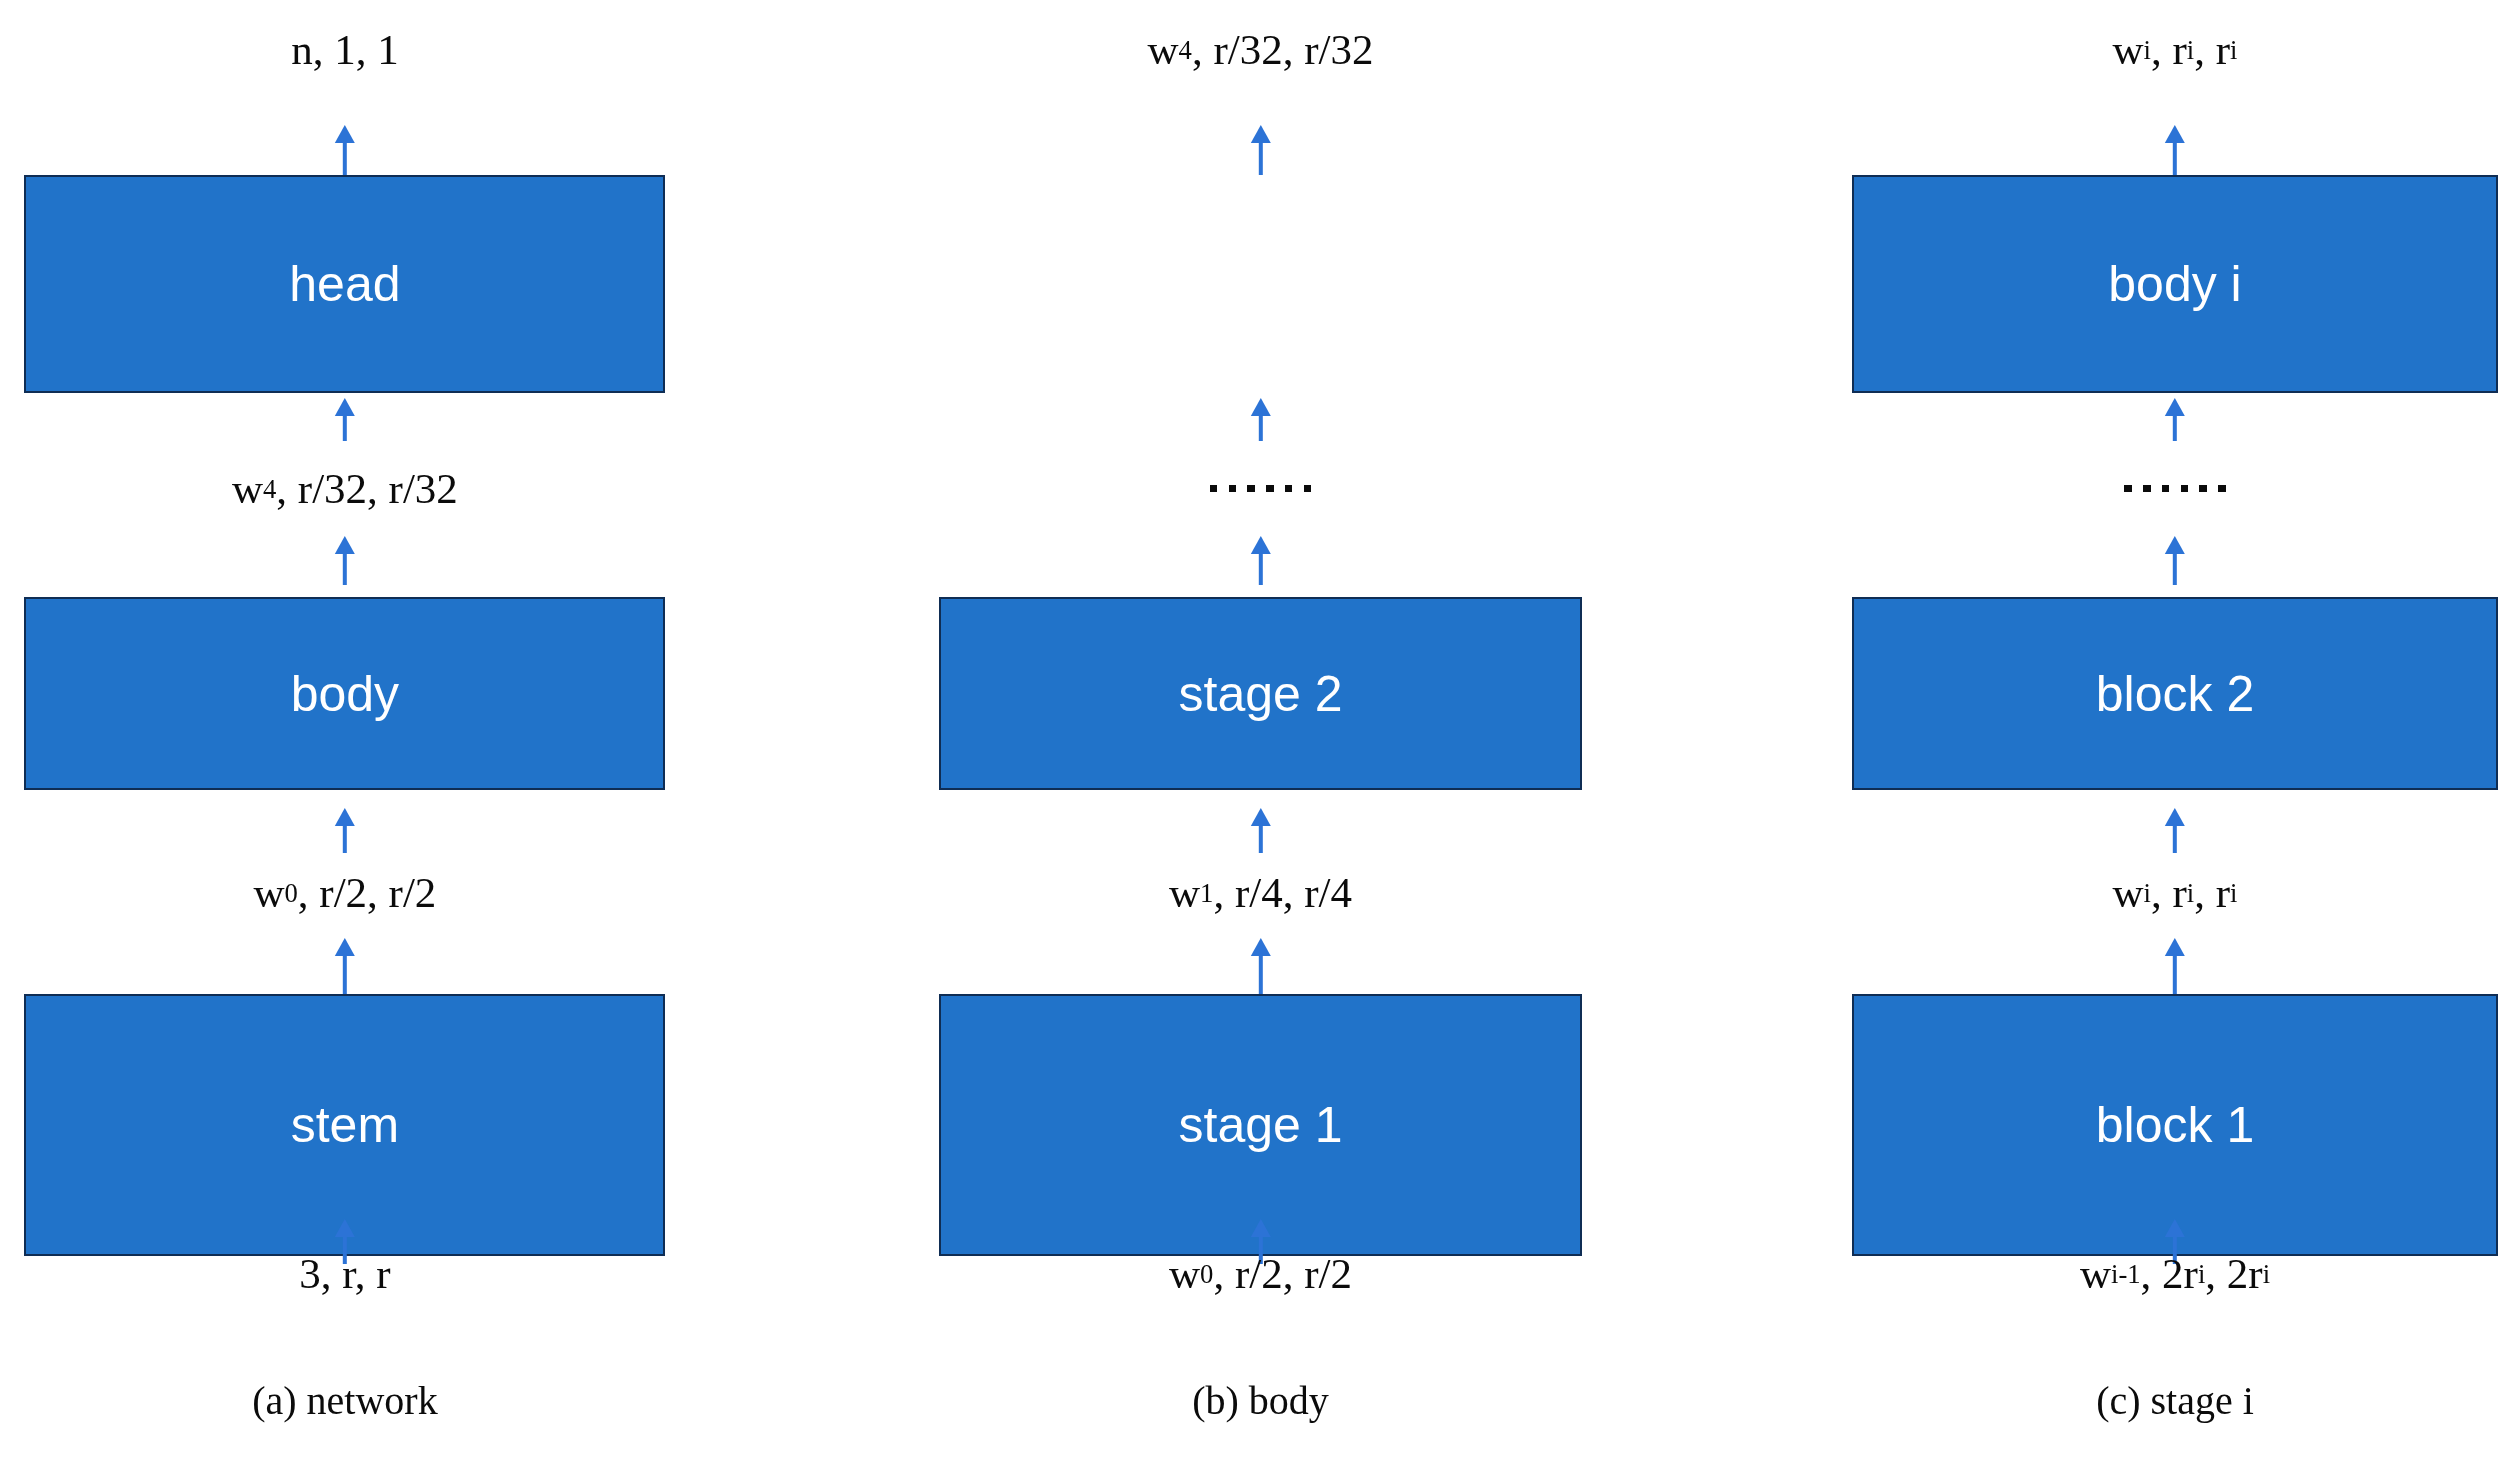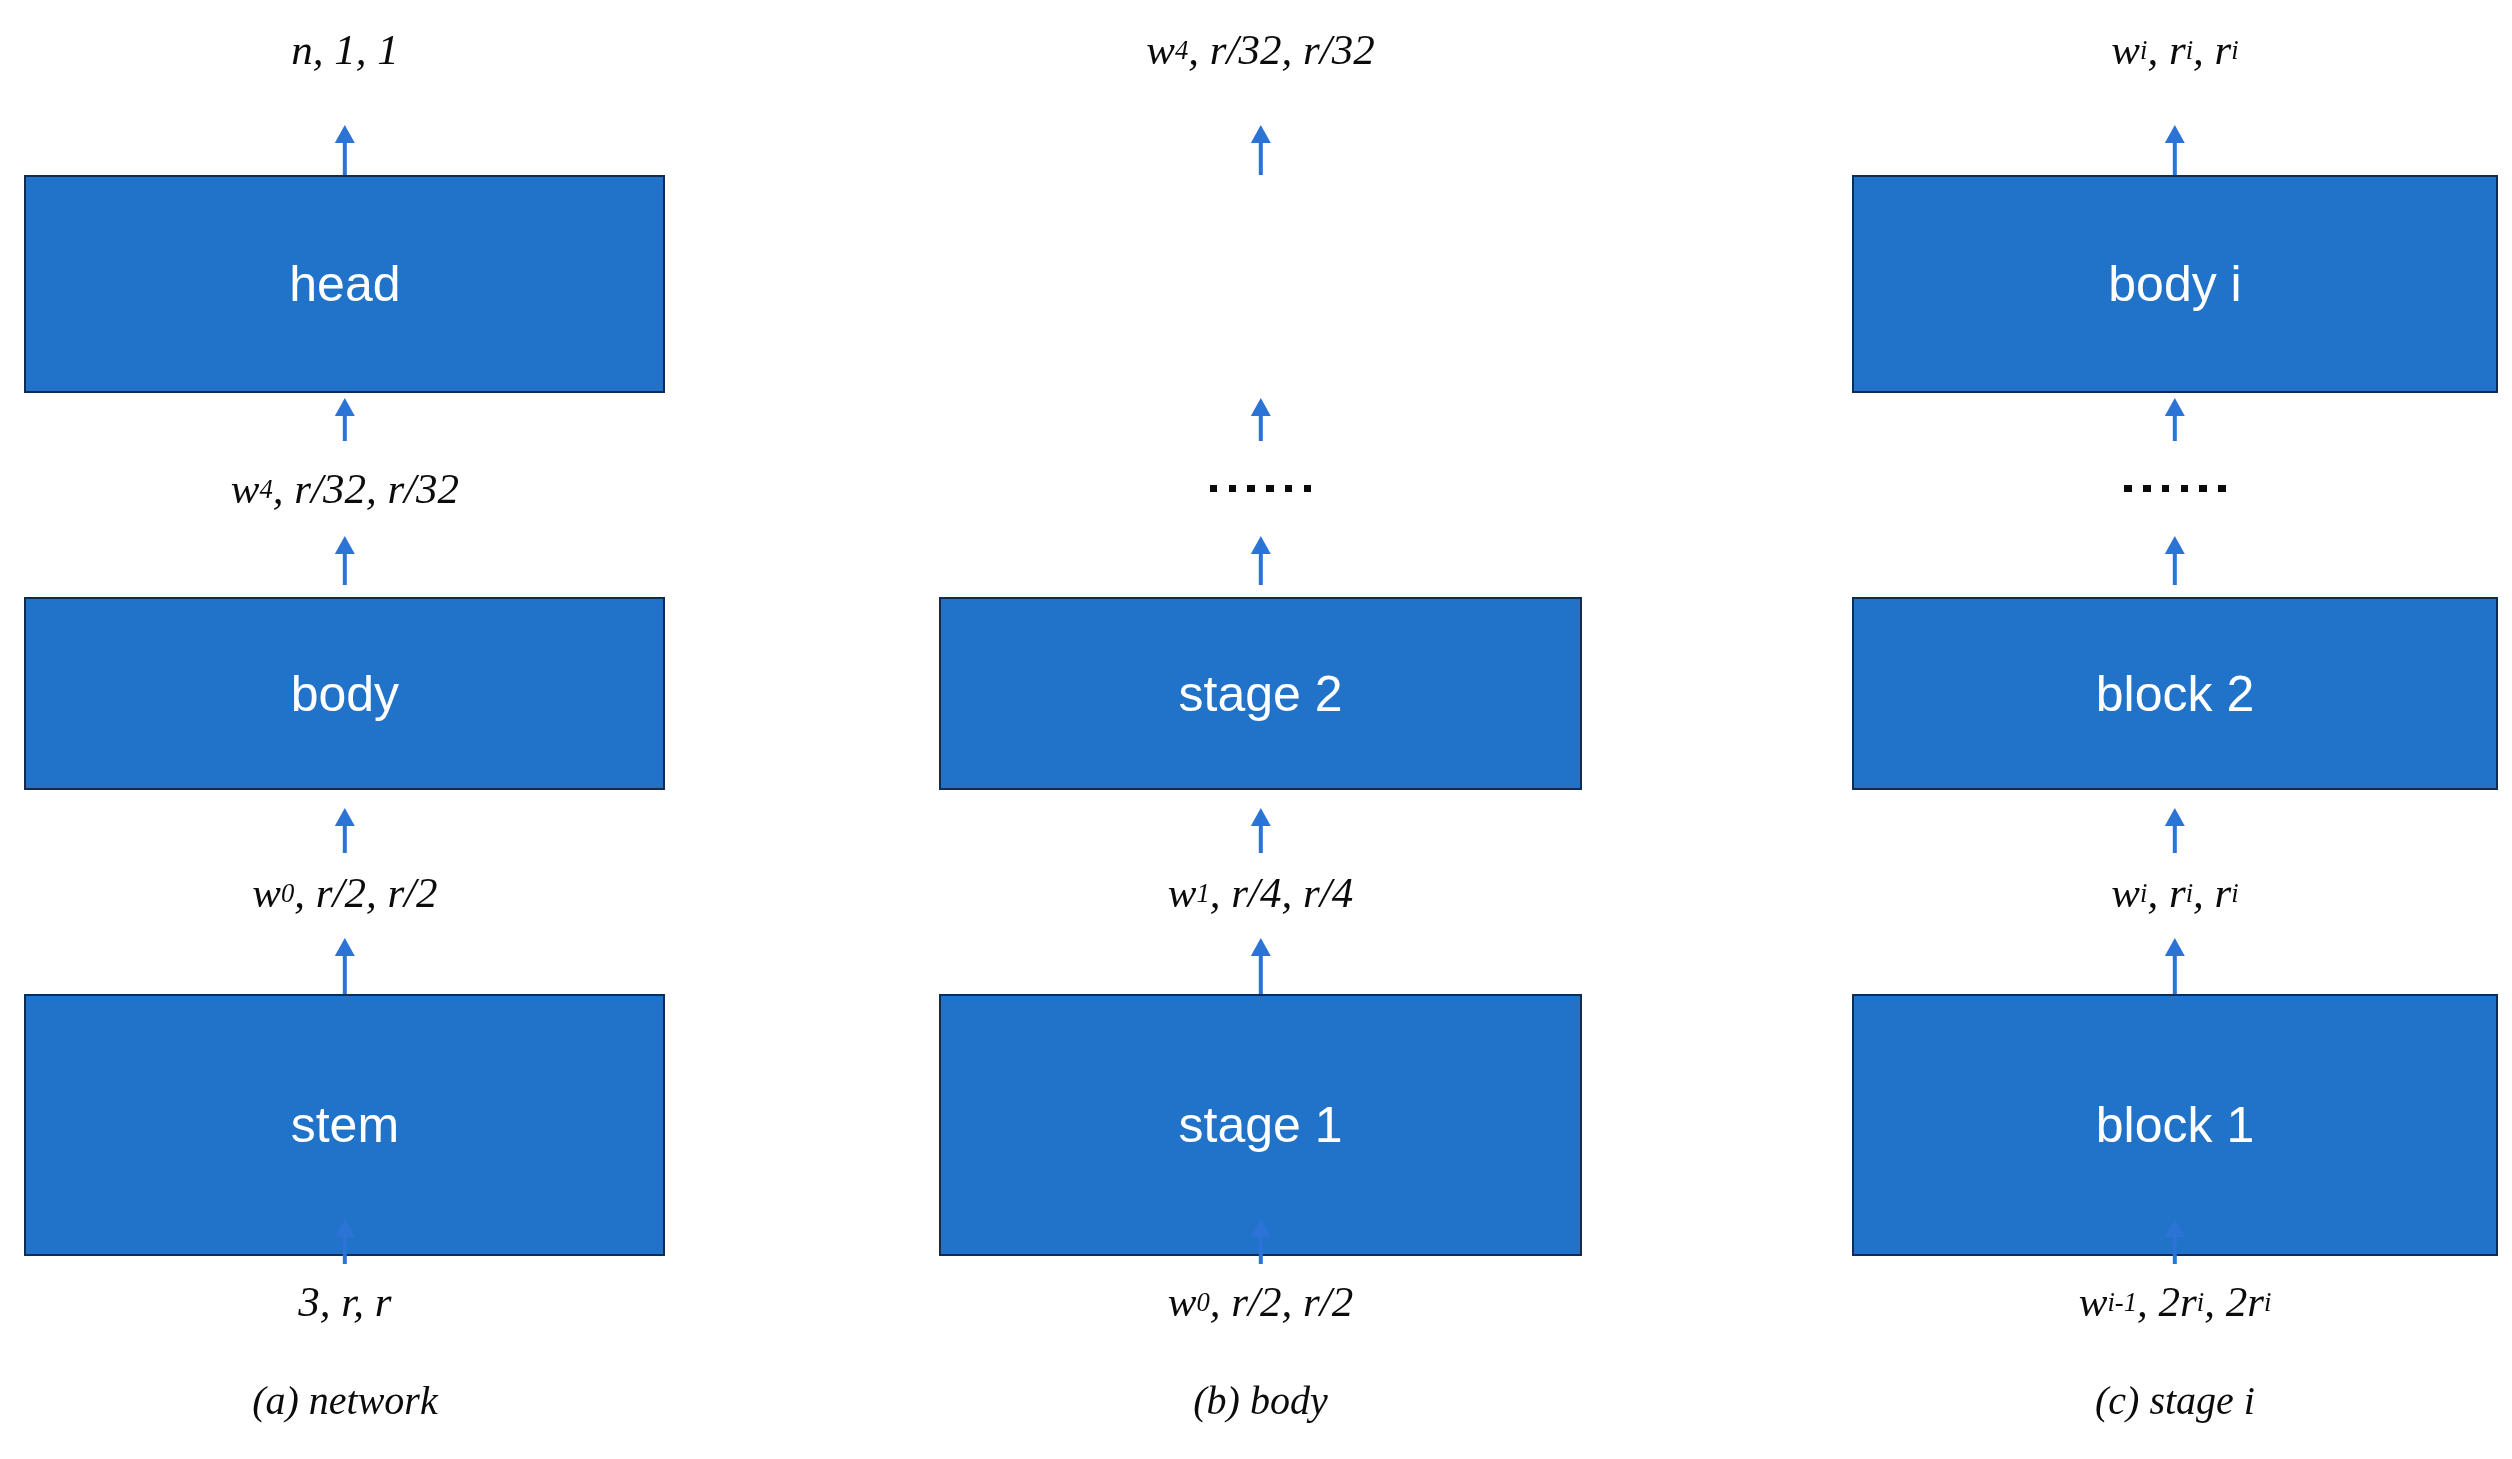--- a/index.html
+++ b/index.html
@@ -19,25 +19,25 @@
     background:var(--background);
     overflow:hidden;
     font-family:"Liberation Serif", serif;
   }
   .col{
     position:absolute;
     top:0;
     height:100%;
   }
   
-  .slot{position:absolute;left:0;right:0;display:flex;align-items:center;justify-content:center;font-style:italic;}
+  .slot{position:absolute;left:0;right:0;display:flex;align-items:center;justify-content:center;}
   .top-label   {top:13px;   height:73px;}
   .mid-label-1 {top:449px;  height:79px;}
   .mid-label-2 {top:853px;  height:79px;}
-  .bot-label   {top:1264px; height:75px;}
+  .bot-label   {top:1236px; height:75px;}
   .caption-row {top:1363px; height:75px;}
   
   .box{
     position:absolute;left:0;right:0;
     background:var(--box-fill);
     border:2.8px solid var(--box-border);
     box-sizing:border-box;
     display:flex;align-items:center;justify-content:center;
   }
   .box-1{top:175px;height:218px;}

